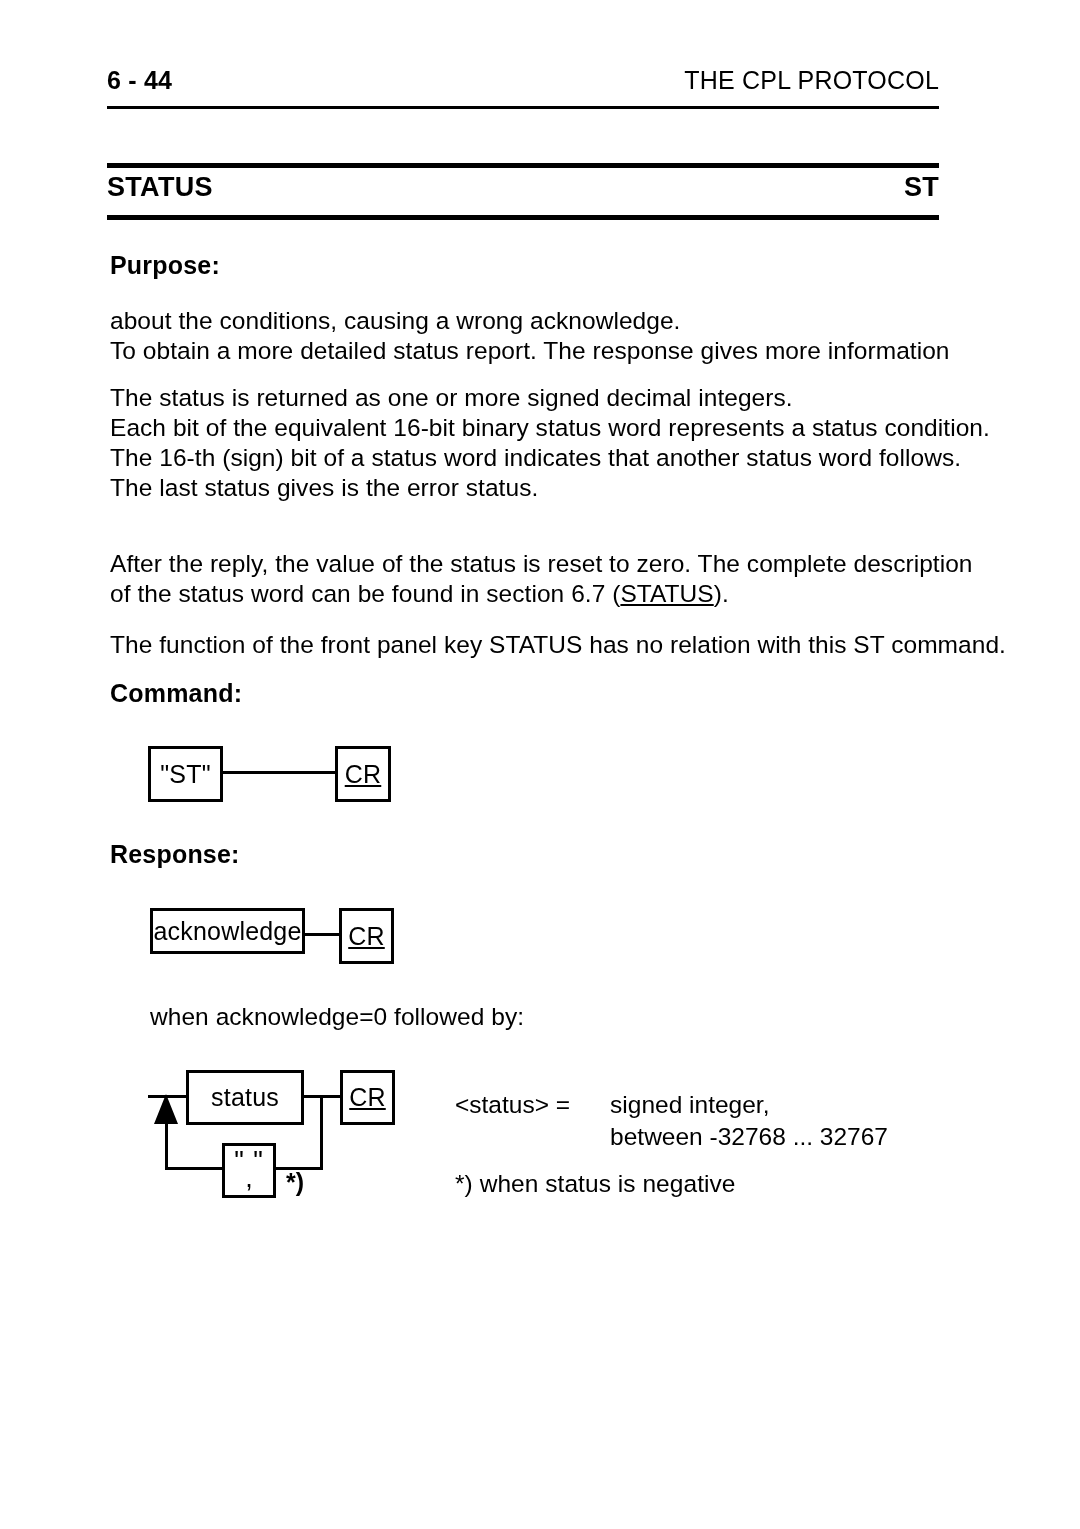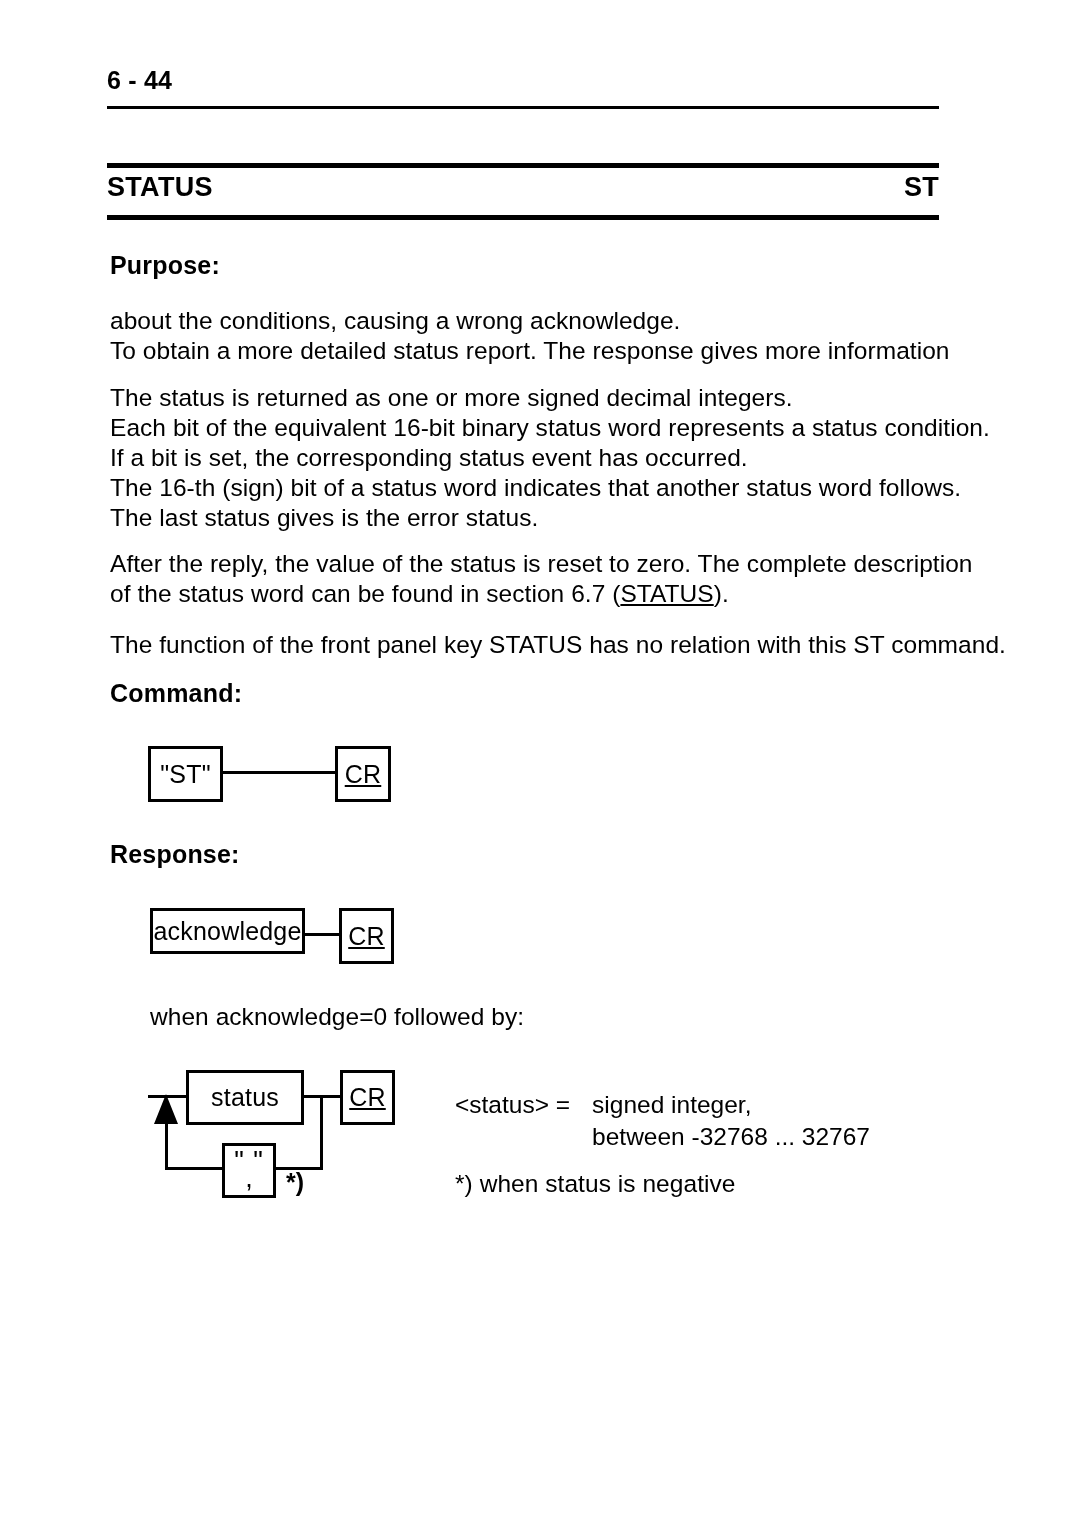--- a/index.html
+++ b/index.html
@@ -157,53 +157,53 @@
 
   .legend {
     position: absolute;
     font-size: 24.5px;
     line-height: 32px;
     white-space: nowrap;
   }
   .legend-grid {
     display: grid;
     grid-template-columns: auto auto;
-    column-gap: 22px;
+    column-gap: 40px;
   }
   .legend-grid .lhs { white-space: nowrap; }
   .legend-grid .rhs { white-space: nowrap; }
 </style>
 </head>
 <body>
 
 <div class="page">
 
   <div class="runhead">
     <span class="folio">6 - 44</span>
+    <span class="book">THE CPL PROTOCOL</span>
   </div>
   <div class="rule rule-thin" id="rule-head"></div>
 
   <div class="rule rule-thick" id="rule-cmd-top"></div>
   <div class="cmdband">
     <span>STATUS</span>
     <span>ST</span>
   </div>
   <div class="rule rule-thick" id="rule-cmd-bot"></div>
 
   <div class="heading" id="h-purpose">Purpose:</div>
 
   <div class="para" id="p1">
     <div>about the conditions, causing a wrong acknowledge.</div>
     <div>To obtain a more detailed status report. The response gives more information</div>
   </div>
 
   <div class="para" id="p2">
     <div>The status is returned as one or more signed decimal integers.</div>
     <div>Each bit of the equivalent 16-bit binary status word represents a status condition.</div>
-    <div>If a bit is set, the corresponding status event has occurred.</div>
     <div>The 16-th (sign) bit of a status word indicates that another status word follows.</div>
     <div>The last status gives is the error status.</div>
   </div>
 
   <div class="para" id="p3">
     <div>After the reply, the value of the status is reset to zero. The complete description</div>
     <div><span>of the status word can be found in section 6.7 (</span><span class="u">STATUS</span><span>).</span></div>
   </div>
 
   <div class="para" id="p4">

